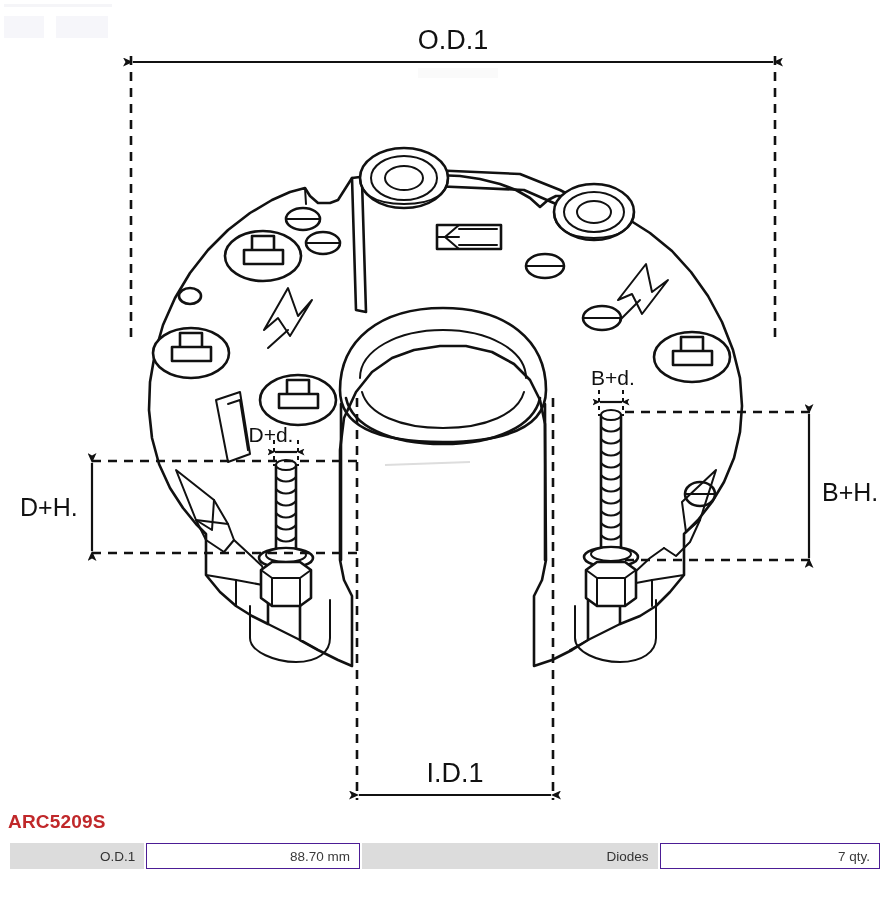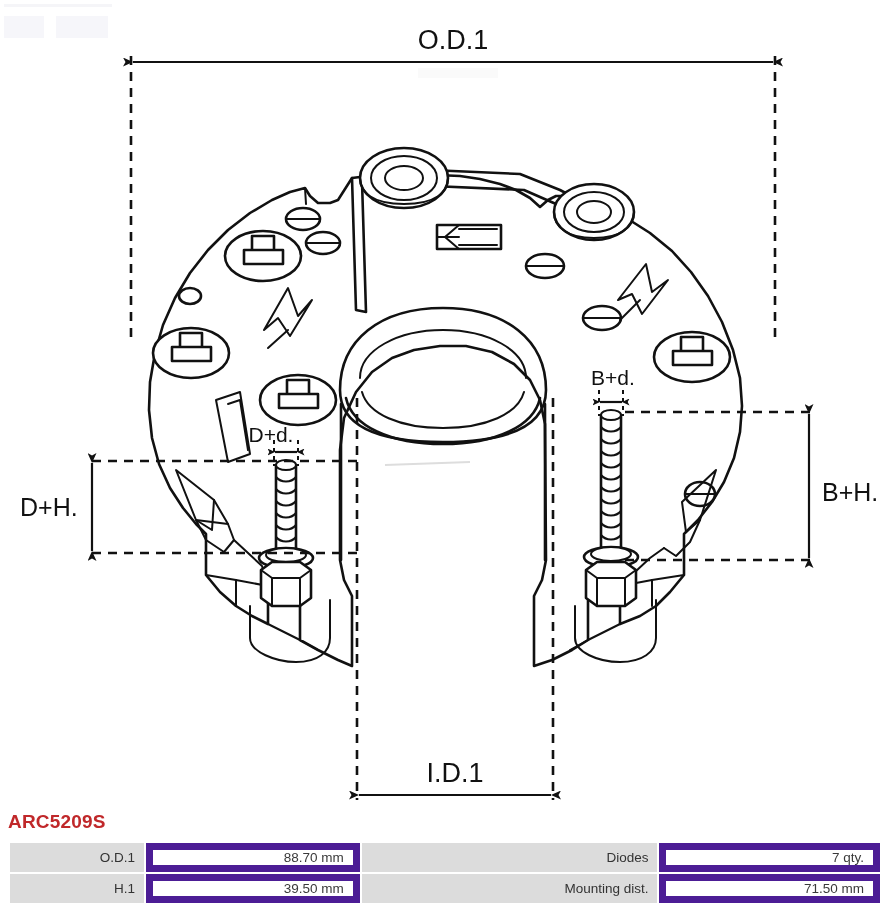--- a/index.html
+++ b/index.html
@@ -52,21 +52,21 @@
     vertical-align: middle;
     white-space: nowrap;
     font-weight: 400;
   }
   #spec-table td.lbl {
     background: #dcdcdc;
     color: #333333;
   }
   #spec-table td.val {
     background: #ffffff;
-    border: 7px solid #4c1d95;
+    border: 1px solid #4c1d95;
     color: #3a3a3a;
   }
   #spec-table col.c1 { width: 135px; }
   #spec-table col.c2 { width: 215px; }
   #spec-table col.c3 { width: 298px; }
   #spec-table col.c4 { width: 222px; }
 
   .dim-label {
     font-family: "Liberation Sans", sans-serif;
     fill: #111111;
@@ -339,22 +339,16 @@
         <col class="c3">
         <col class="c4">
     </colgroup>
     <tbody>
       <tr>
         <td class="lbl">O.D.1</td>
         <td class="val">88.70 mm</td>
         <td class="lbl">Diodes</td>
         <td class="val">7 qty.</td>
       </tr>
-      <tr>
-        <td class="lbl">H.1</td>
-        <td class="val">39.50 mm</td>
-        <td class="lbl">Mounting dist.</td>
-        <td class="val">71.50 mm</td>
-      </tr>
     </tbody>
   </table>
 
 </div>
 
 </body></html>

